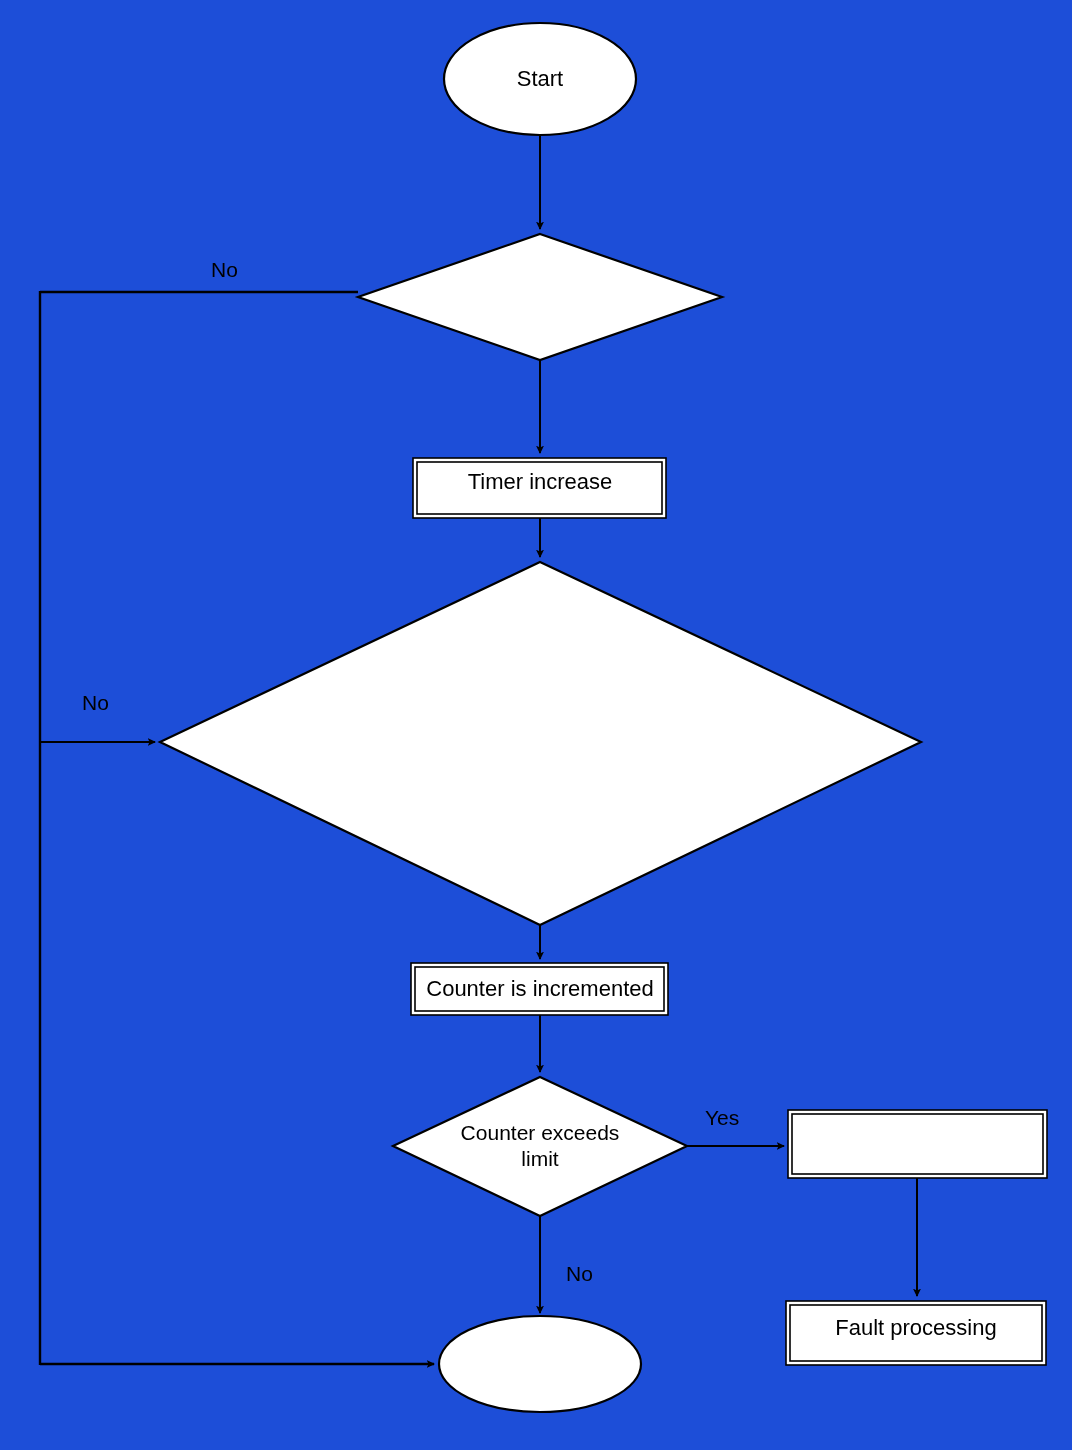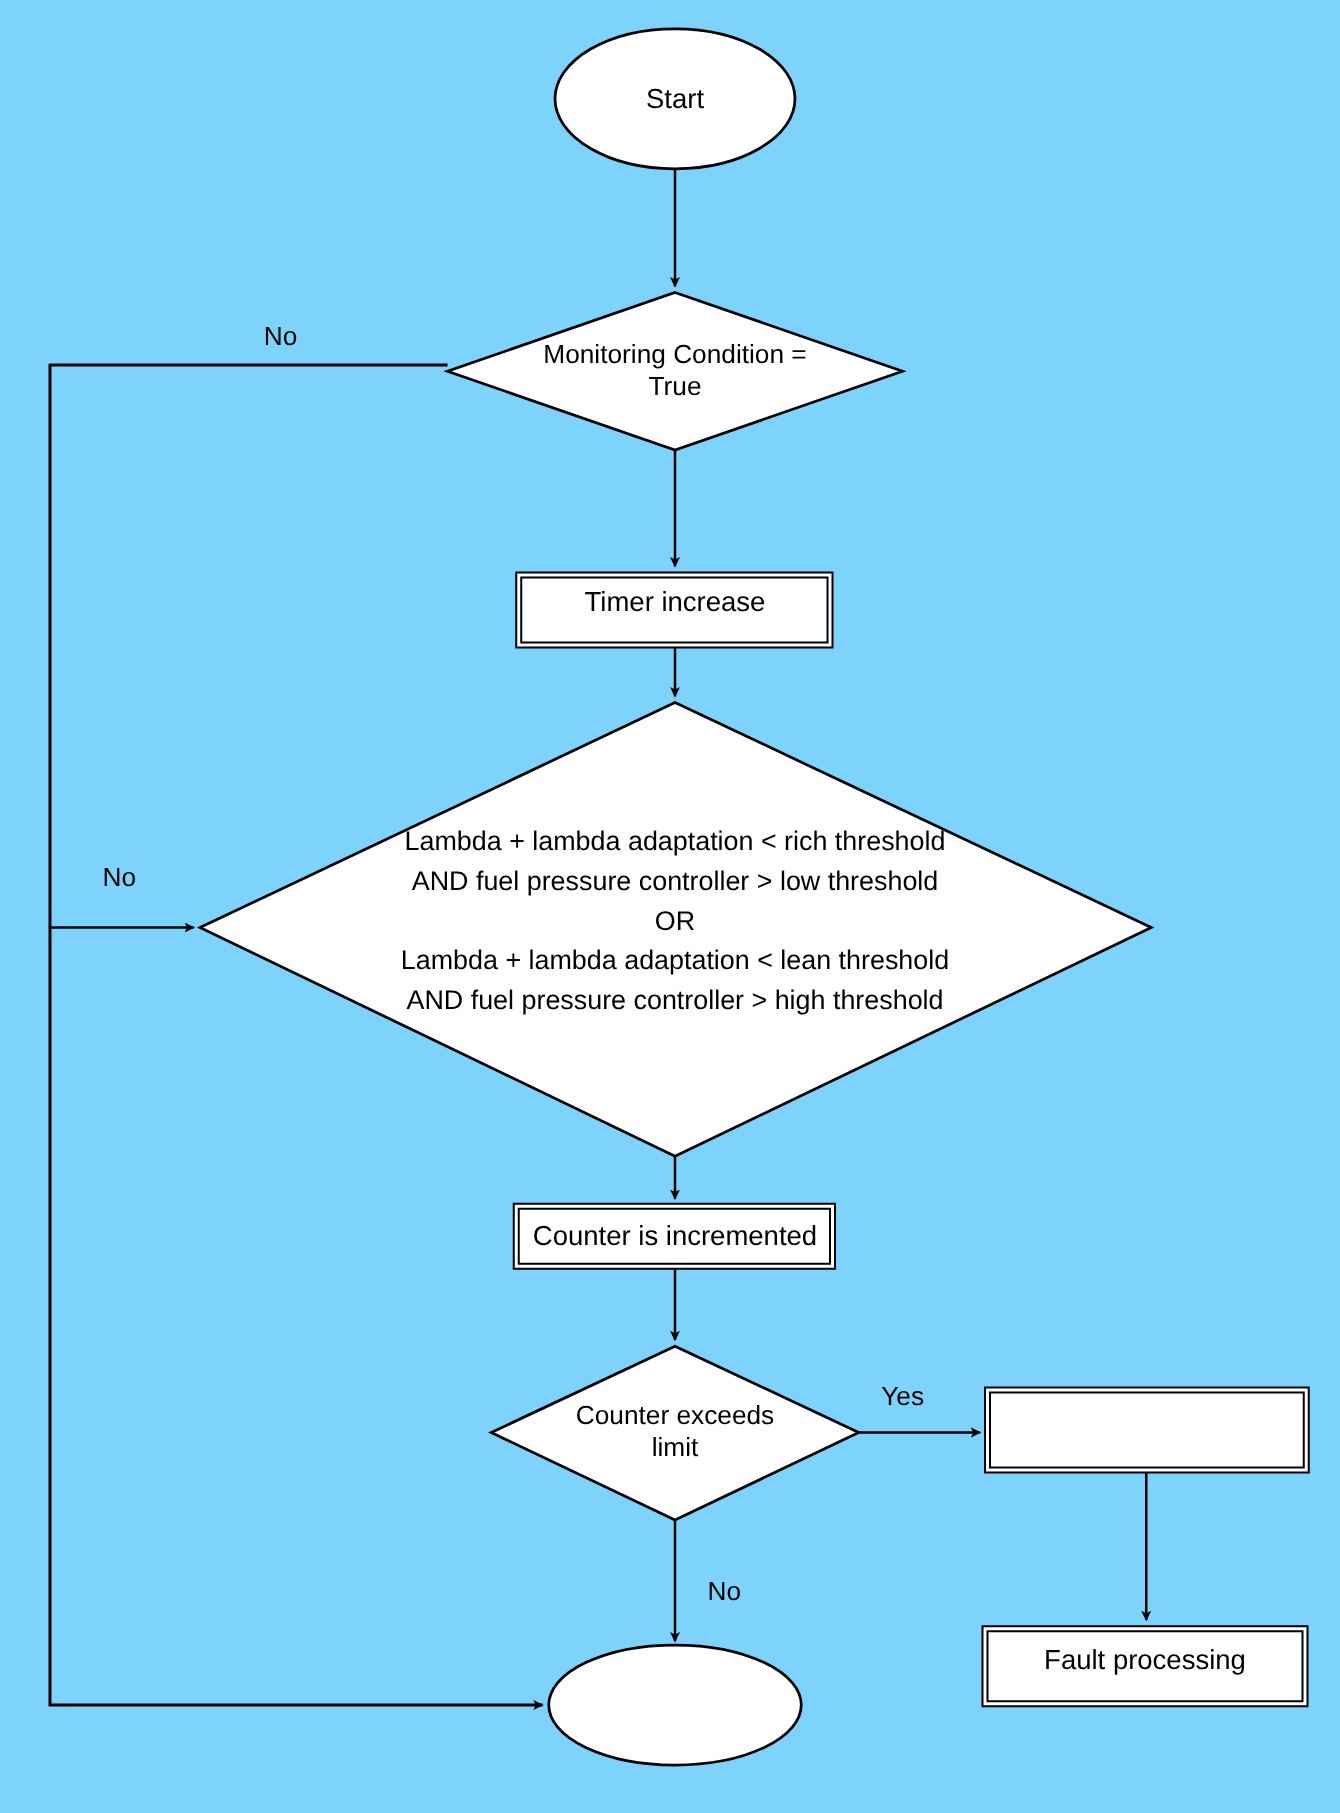--- a/index.html
+++ b/index.html
@@ -8,21 +8,21 @@
     padding: 0;
     background: #ffffff;
   }
   body {
     font-family: "Liberation Sans", sans-serif;
   }
   #canvas {
     position: relative;
     width: 1072px;
     height: 1450px;
-    background: #7dd3fc;
+    background: #1d4ed8;
     overflow: hidden;
   }
   #flow-svg {
     position: absolute;
     left: 0;
     top: 0;
     width: 1072px;
     height: 1450px;
   }
   .node-label {
@@ -103,30 +103,23 @@
 
     <line x1="687" y1="1146" x2="784" y2="1146" stroke="#000000" stroke-width="2" marker-end="url(#arrowhead)"></line>
 
     <line x1="540" y1="1216" x2="540" y2="1313" stroke="#000000" stroke-width="2" marker-end="url(#arrowhead)"></line>
 
     <line x1="917" y1="1178" x2="917" y2="1296" stroke="#000000" stroke-width="2" marker-end="url(#arrowhead)"></line>
   </svg>
 
   <div class="node-label terminal-label" style="left:444px; top:52px; width:192px; height:54px;">Start</div>
 
-  <div class="node-label decision-label" style="left:370px; top:262px; width:340px; height:70px;">Monitoring Condition =
-True</div>
 
   <div class="node-label process-label" style="left:420px; top:462px; width:240px; height:40px;">Timer increase</div>
 
-  <div class="node-label decision-label-big" style="left:230px; top:658px; width:620px; height:168px; align-items:flex-start;">Lambda + lambda adaptation &lt; rich threshold
-AND fuel pressure controller &gt; low threshold
-OR
-Lambda + lambda adaptation &lt; lean threshold
-AND fuel pressure controller &gt; high threshold</div>
 
   <div class="node-label decision-label" style="left:420px; top:1113px; width:240px; height:66px;">Counter exceeds
 limit</div>
 
   <div class="node-label process-label" style="left:418px; top:967px; width:244px; height:44px;">Counter is incremented</div>
 
 
 
   <div class="node-label process-label" style="left:793px; top:1306px; width:246px; height:44px;">Fault processing</div>
 

